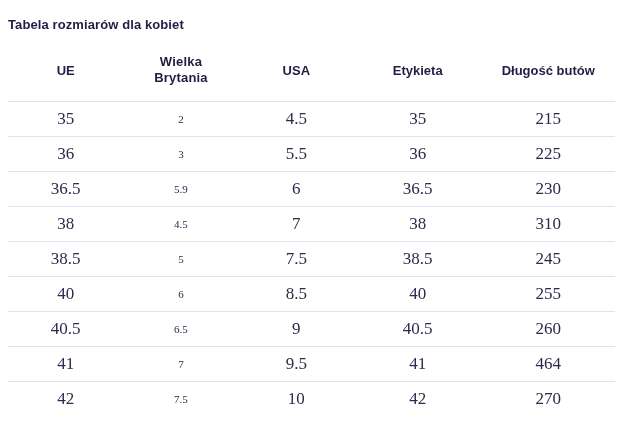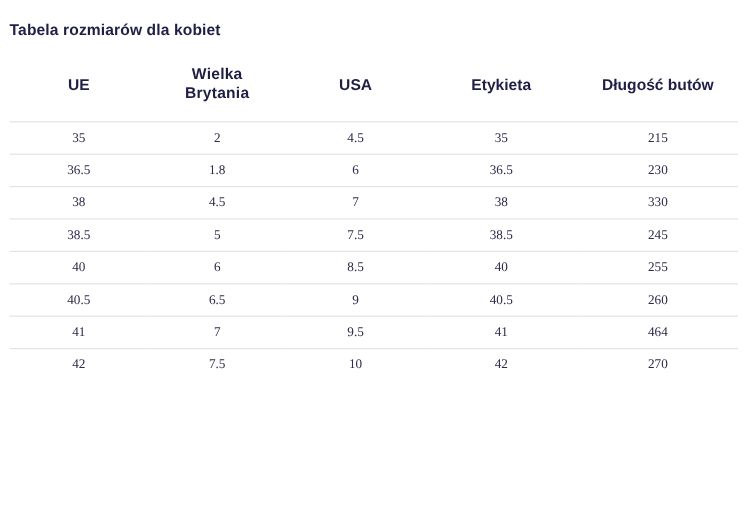--- a/index.html
+++ b/index.html
@@ -46,21 +46,21 @@
     vertical-align: middle;
     margin-top: 20px;
   }
   table.size-table th.small-head {
     font-size: 13px;
     line-height: 1.25;
     letter-spacing: 0.2px;
   }
   table.size-table td {
     font-family: "Liberation Serif", serif;
-    font-size: 11px;
+    font-size: 17px;
     color: #2b2b4b;
     text-align: center;
     padding: 7px 0 7px 0;
     vertical-align: middle;
   }
   table.size-table td.small-cell {
     font-size: 11px;
   }
   table.size-table tr.row + tr.row td {
     border-top: 1px solid #e2e2ea;
@@ -101,32 +101,39 @@
       </thead>
       <tbody>
           <tr class="row">
             <td>35</td>
             <td class="small-cell">2</td>
             <td>4.5</td>
             <td>35</td>
             <td>215</td>
           </tr>
           <tr class="row">
+            <td>36</td>
+            <td class="small-cell">3</td>
+            <td>5.5</td>
+            <td>36</td>
+            <td>225</td>
+          </tr>
+          <tr class="row">
             <td>36.5</td>
-            <td class="small-cell">1.8</td>
+            <td class="small-cell">5.9</td>
             <td>6</td>
             <td>36.5</td>
             <td>230</td>
           </tr>
           <tr class="row">
             <td>38</td>
             <td class="small-cell">4.5</td>
             <td>7</td>
             <td>38</td>
-            <td>330</td>
+            <td>310</td>
           </tr>
           <tr class="row">
             <td>38.5</td>
             <td class="small-cell">5</td>
             <td>7.5</td>
             <td>38.5</td>
             <td>245</td>
           </tr>
           <tr class="row">
             <td>40</td>

